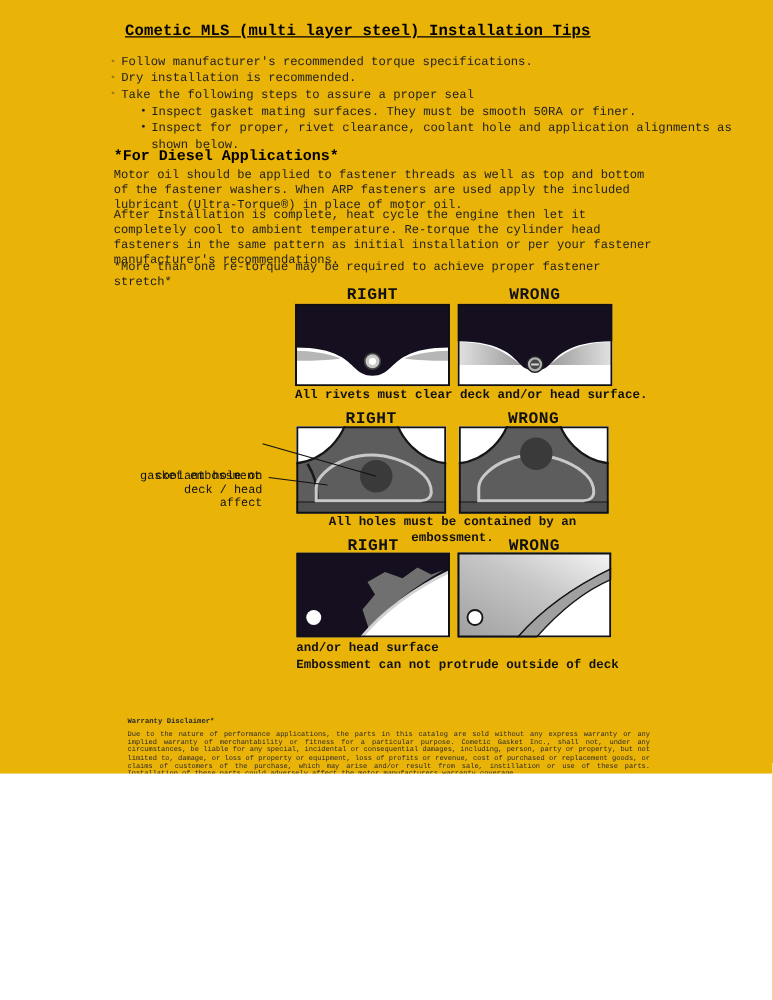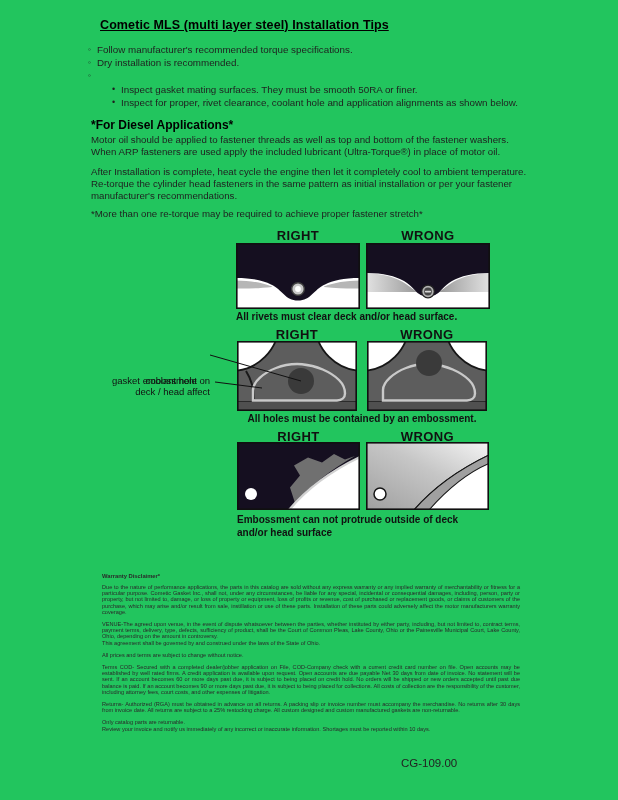--- a/index.html
+++ b/index.html
@@ -1,17 +1,17 @@
 <!DOCTYPE html>
 <html><head>
 <meta charset="utf-8">
 <style>
   html,body{margin:0;padding:0;background:#ffffff;}
-  .page{position:relative;width:618px;height:800px;background:#22c55e;overflow:hidden;
-        font-family:Liberation Sans, sans-serif;color:#1c1c1c;}
+  .page{position:relative;width:618px;height:619px;background:#eab308;overflow:hidden;
+        font-family:Liberation Mono, monospace;color:#1c1c1c;}
   .abs{position:absolute;}
   .title{left:100px;top:18px;font-size:12.5px;font-weight:bold;color:#000;
          text-decoration:underline;letter-spacing:0.1px;}
   .bullets{left:88px;top:43px;font-size:9.8px;line-height:13.2px;color:#1f1f1f;}
   .b-row{display:flex;}
   .b-marker{width:9px;flex:0 0 9px;text-align:left;font-size:8px;line-height:13.2px;}
   .b-row.sub{margin-left:24px;}
   .b-row.sub .b-marker{font-size:9px;}
   .sec-head{left:91px;top:118px;font-size:12px;font-weight:bold;color:#000;}
   .body-p{left:91px;width:436px;font-size:9.7px;line-height:11.9px;color:#1f1f1f;}
@@ -38,20 +38,21 @@
     <div class="b-row">
       <span class="b-marker">◦</span>
       <span>Follow manufacturer's recommended torque specifications.</span>
     </div>
     <div class="b-row">
       <span class="b-marker">◦</span>
       <span>Dry installation is recommended.</span>
     </div>
     <div class="b-row">
       <span class="b-marker">◦</span>
+      <span>Take the following steps to assure a proper seal</span>
     </div>
     <div class="b-row sub">
       <span class="b-marker">•</span>
       <span>Inspect gasket mating surfaces.  They must be smooth 50RA or finer.</span>
     </div>
     <div class="b-row sub">
       <span class="b-marker">•</span>
       <span>Inspect for proper, rivet clearance, coolant hole and application alignments as shown below.</span>
     </div>
   </div>
@@ -169,22 +170,22 @@
       </defs>
       <rect width="123" height="68" fill="#ffffff"></rect>
       <path fill="url(#ewG)" stroke="#161616" stroke-width="1.2" d="M0,0 H123 V13 C96,26 68,45 48,68 L0,68 Z"></path>
       <path fill="#a0a0a0" stroke="#161616" stroke-width="1.1" d="M123,13 C96,26 68,45 48,68 L63,68 C82,46.5 102,30.5 123,21.5 Z"></path>
       <circle cx="14" cy="52" r="6" fill="#ffffff" stroke="#161616" stroke-width="1.5"></circle>
       <rect x="0.8" y="0.8" width="121.4" height="66.4" fill="none" stroke="#101010" stroke-width="1.6"></rect>
     </svg>
   </div>
 
   <div class="abs cap" style="left:237px;top:514px;">
+    <div>and/or head surface</div>
     <div>Embossment can not protrude outside of deck</div>
-    <div>and/or head surface</div>
   </div>
 
   <div class="abs disclaimer">
     <div class="d-head">Warranty Disclaimer*</div>
     <p>Due to the nature of performance applications, the parts in this catalog are sold without any express warranty or any implied warranty of merchantability or fitness for a particular purpose.  Cometic Gasket Inc., shall not, under any circumstances, be liable for any special, incidental or consequential damages, including, person, party or property, but not limited to, damage, or loss of property or equipment, loss of profits or revenue, cost of purchased or replacement goods, or claims of customers of the purchase, which may arise and/or result from sale, instillation or use of these parts.  Installation of these parts could adversely affect the motor manufacturers warranty coverage.</p>
     <p class="tight">VENUE-The agreed upon venue, in the event of dispute whatsoever between the parties, whether instituted by either party, including, but not limited to, contract terms, payment terms, delivery, type, defects, sufficiency of product, shall be the Court of Common Pleas, Lake County, Ohio or the Painesville Municipal Court, Lake County, Ohio, depending on the amount in controversy.</p>
     <p>This agreement shall be governed by and construed under the laws of the State of Ohio.</p>
     <p>All prices and terms are subject to change without notice.</p>
     <p>Terms COD- Secured with a completed dealer/jobber application on File, COD-Company check with a current credit card number on file.  Open accounts may be established by well rated firms.  A credit application is available upon request.  Open accounts are due payable Net 30 days from date of invoice.  No statement will be sent.  If an account becomes 60 or more days past due, it is subject to being placed on credit hold.  No orders will be shipped or new orders accepted until past due balance is paid.  If an account becomes 90 or more days past due, it is subject to being placed for collections.  All costs of collection are the responsibility of the customer, including attorney fees, court costs, and other expenses of litigation.</p>
     <p>Returns- Authorized (RGA) must be obtained in advance on all returns.  A packing slip or invoice number must accompany the merchandise.  No returns after 30 days from invoice date.  All returns are subject to a 25% restocking charge.  All custom designed and custom manufactured gaskets are non-returnable.</p>

